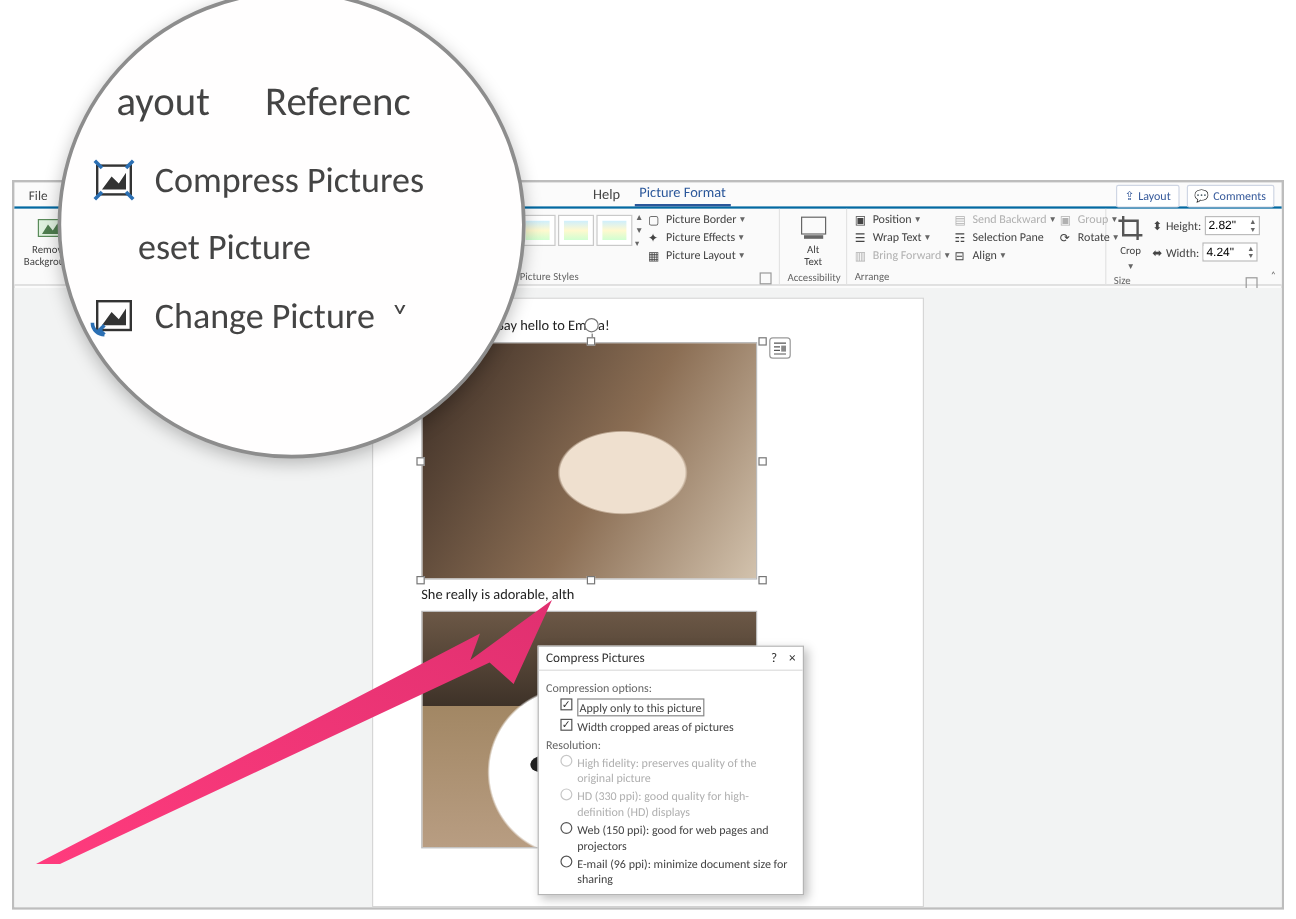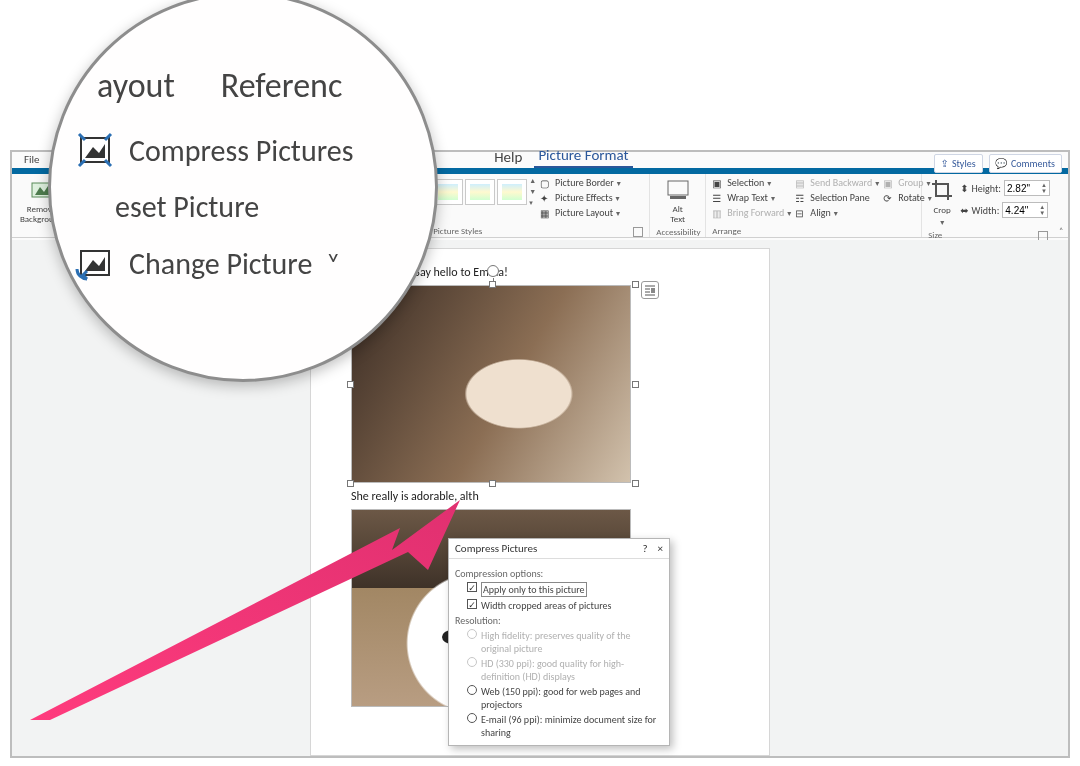--- a/index.html
+++ b/index.html
@@ -18,27 +18,27 @@
   .window {
     position: absolute;
     left: 10px; top: 150px;
     width: 1060px; height: 608px;
     border: 2px solid #bdbdbd;
     background: #fbfbfb;
   }
   
   .ribbon-top {
     height: 22px;
-    border-bottom: 6px solid #0369a1;
+    border-bottom: 2px solid #0369a1;
     display: flex;
     align-items: flex-end;
     padding-left: 6px;
   }
   .tabs { display:flex; gap: 8px; height:22px; align-items:flex-end; padding-left: 420px;}
-  .tab { padding: 2px 4px 2px 4px; font-size:15px; color:#444; }
+  .tab { padding: 2px 4px 2px 4px; font-size:12px; color:#444; }
   .tab.active { border-bottom: 2px solid #2b579a; color:#2b579a; }
   .filetab { font-size:11px; color:#444; padding: 2px 6px; }
   .ribbon-body {
     height: 64px;
     border-bottom: 1px solid #d0d0d0;
     background:#fafafa;
     display:flex;
     align-items:stretch;
   }
   .ribbon-group {
@@ -180,21 +180,21 @@
   <div class="ribbon-top">
     <span class="filetab">File</span>
     <span class="filetab">Ho</span>
     <div class="tabs">
       <span class="tab">Help</span>
       <span class="tab active">Picture Format</span>
     </div>
     <div class="top-right">
       <span class="btn-outline">
         <span>⇪</span>
-        <span>Styles</span>
+        <span>Layout</span>
       </span>
       <span class="btn-outline">
         <span>💬</span>
         <span>Comments</span>
       </span>
     </div>
   </div>
 
   <div class="ribbon-body">
 
@@ -263,21 +263,21 @@
         <span style="font-size:9px;line-height:10px;text-align:center;">Alt<br>Text</span>
       </div>
       <div class="ribbon-group-label">Accessibility</div>
     </div>
 
     <div class="ribbon-group" style="width:216px;">
       <div class="g-content">
         <div class="stackv">
           <span class="smallitem">
               <span class="ico">▣</span>
-              <span>Selection</span>
+              <span>Position</span>
               <span class="chev">▾</span>
             </span>
           <span class="smallitem">
               <span class="ico">☰</span>
               <span>Wrap Text</span>
               <span class="chev">▾</span>
             </span>
           <span class="smallitem disabled">
               <span class="ico">▥</span>
               <span>Bring Forward</span>

